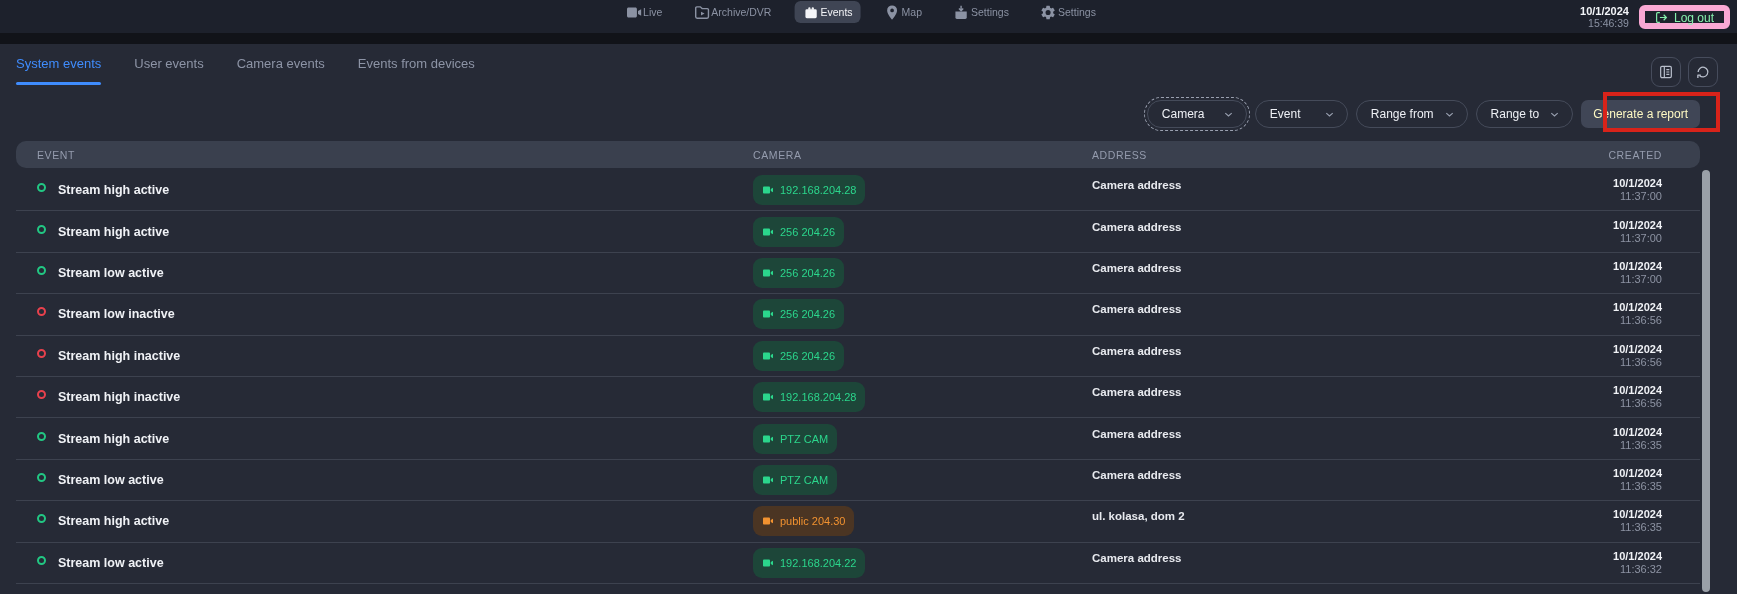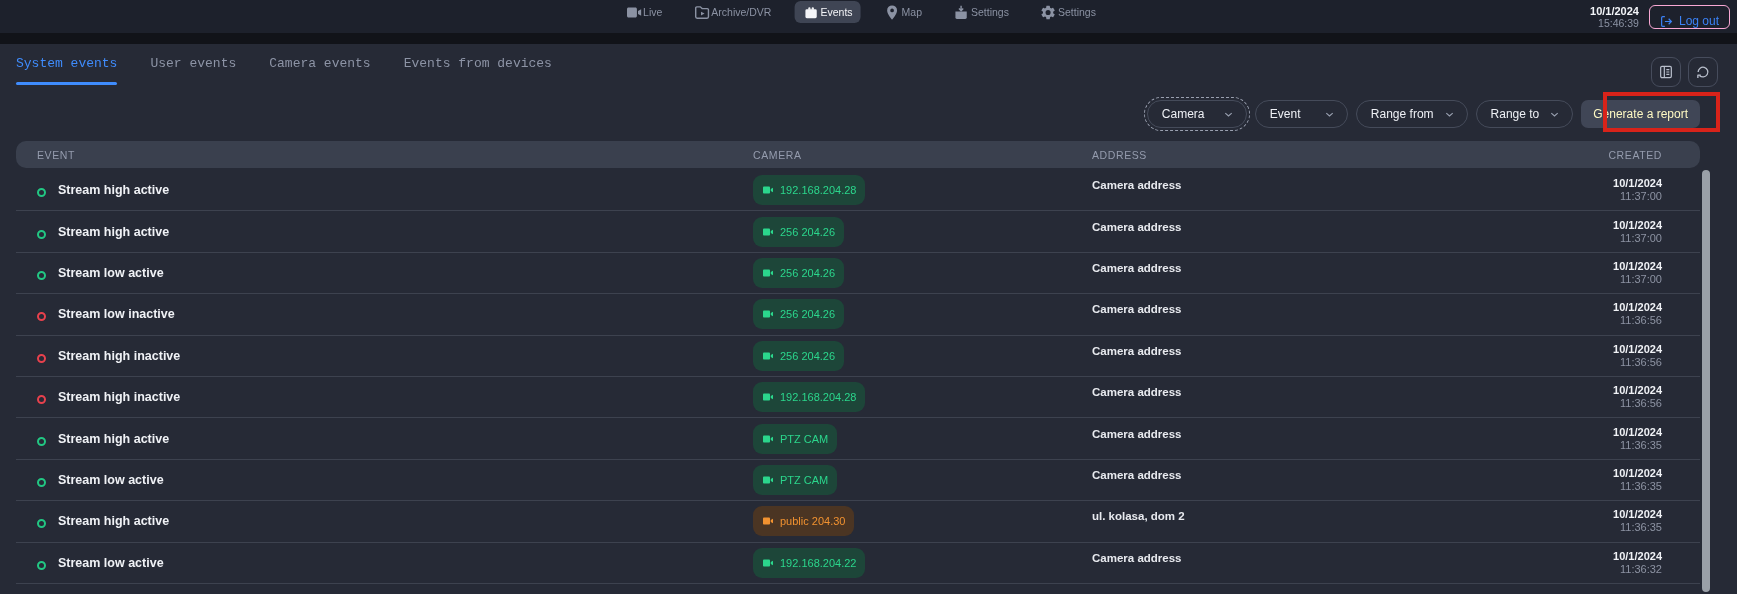--- a/index.html
+++ b/index.html
@@ -11,28 +11,28 @@
   .gapband { position:absolute; top:33px; left:0; width:100%; height:11px; background:#111319; }
   .nav { position:absolute; top:1px; left:50%; transform:translateX(-50%); margin-left:-8px; display:flex; gap:15px; align-items:flex-start; }
   .nav-item { display:flex; align-items:center; gap:1px; padding:3px 8px 2px; border-radius:6px; color:#8b92a3; cursor:pointer; }
   .nav-item svg { width:17px; height:17px; display:block; }
   .nav-item .nav-label { font-size:10.5px; line-height:11px; }
   .nav-item.active { background:#3f4554; color:#f4f5f8;justify-content:space-between; }
   .topbar-right { position:absolute; top:0; right:7px; height:33px; display:flex; align-items:center; gap:10px; }
   .datetime { text-align:right; line-height:12px; }
   .datetime .date { font-size:11px; font-weight:bold; color:#f2f4f8; }
   .datetime .time { font-size:10.5px; color:#8b92a3; }
-  .logout-btn { display:flex; align-items:flex-end; gap:6px; height:24px; padding:0 10px; border:1px solid #f9a8d4; border-radius:6px; color:#3b82f6; font-size:12px; cursor:pointer; background:transparent; }
+  .logout-btn { display:flex; align-items:flex-start; gap:6px; height:24px; padding:0 10px; border:6px solid #f9a8d4; border-radius:6px; color:#86efac; font-size:12px; cursor:pointer; background:transparent; }
   .logout-btn svg { width:13px; height:13px; }
 
   
   .main { position:absolute; top:44px; left:0; right:0; bottom:0; background:#262a36; }
 
   .tabs { position:absolute; top:12px; left:16px; display:flex; gap:33px; }
-  .tab { position:relative; font-size:13px; color:#8d94a6; padding-bottom:14px; cursor:pointer;font-family:Liberation Mono, monospace; }
+  .tab { position:relative; font-size:13px; color:#8d94a6; padding-bottom:14px; cursor:pointer; }
   .tab.active { color:#3f8cfd; }
   .tab.active::after { content:""; position:absolute; left:0; right:0; bottom:0; height:3px; border-radius:2px; background:#3f8cfd; }
 
   .icon-buttons { position:absolute; top:13px; right:19px; display:flex; gap:7px; }
   .icon-btn { width:30px; height:30px; border:1px solid #464c5c; border-radius:9px; display:flex; align-items:center; justify-content:center; color:#b9bfcc; cursor:pointer; background:transparent; }
   .icon-btn svg { width:16px; height:16px; }
 
   .filters { position:absolute; top:56px; right:37px; display:flex; gap:8px; align-items:center; }
   .pill { height:28px; border:1px solid #454b5a; border-radius:14px; display:flex; align-items:center; padding:0 12px 0 14px; color:#eef0f5; font-size:12px; gap:10px; cursor:pointer; background:transparent; }
   .pill svg { width:11px; height:11px; color:#9aa1b1; flex:none; }
@@ -47,21 +47,21 @@
   .table-header { position:absolute; top:97px; left:16px; width:1684px; height:27px; background:#3a404e; border-radius:10px; }
   .th { font-size:10.5px; letter-spacing:.6px; color:#959cae; }
   .th:first-child { padding-left:21px; }
   .th.camera { padding-left:17px; }
   .th.address { padding-left:21px; }
   .th.created { text-align:right; padding-right:38px; }
   .table-header.grid-cols { height:27px; }
 
   .table-body { position:absolute; top:126px; left:16px; width:1684px; bottom:0; overflow:hidden; }
   .table-row { height:41.4px; border-bottom:1px solid #3d424f; cursor:pointer; }
-  .cell-event { display:flex; align-items:flex-end; padding-left:21px; gap:12px; }
+  .cell-event { display:flex; align-items:flex-start; padding-left:21px; gap:12px; }
   .status-ring { width:9px; height:9px; border-radius:50%; border:2.5px solid #22c783; flex:none; }
   .status-ring.red { border-color:#e8414d; }
   .event-text { font-size:12.5px; font-weight:600; color:#f0f2f6; }
   .cell-camera { padding-left:17px; }
   .camera-badge { display:inline-flex; align-items:center; gap:6px; height:30px; padding:7px 9px; border-radius:9px; font-size:11px; background:#1d4639; color:#2bd68c; }
   .camera-badge svg { width:12px; height:12px; flex:none; }
   .camera-badge.orange { background:#4b3523; color:#f29230; }
   .cell-address { padding-left:21px; font-size:11.5px; font-weight:600; color:#e8eaef; position:relative; top:-5px; }
   .cell-created { text-align:right; padding-right:38px; line-height:13px; }
   .cell-created .date { font-size:11px; font-weight:bold; color:#f0f2f6; }

